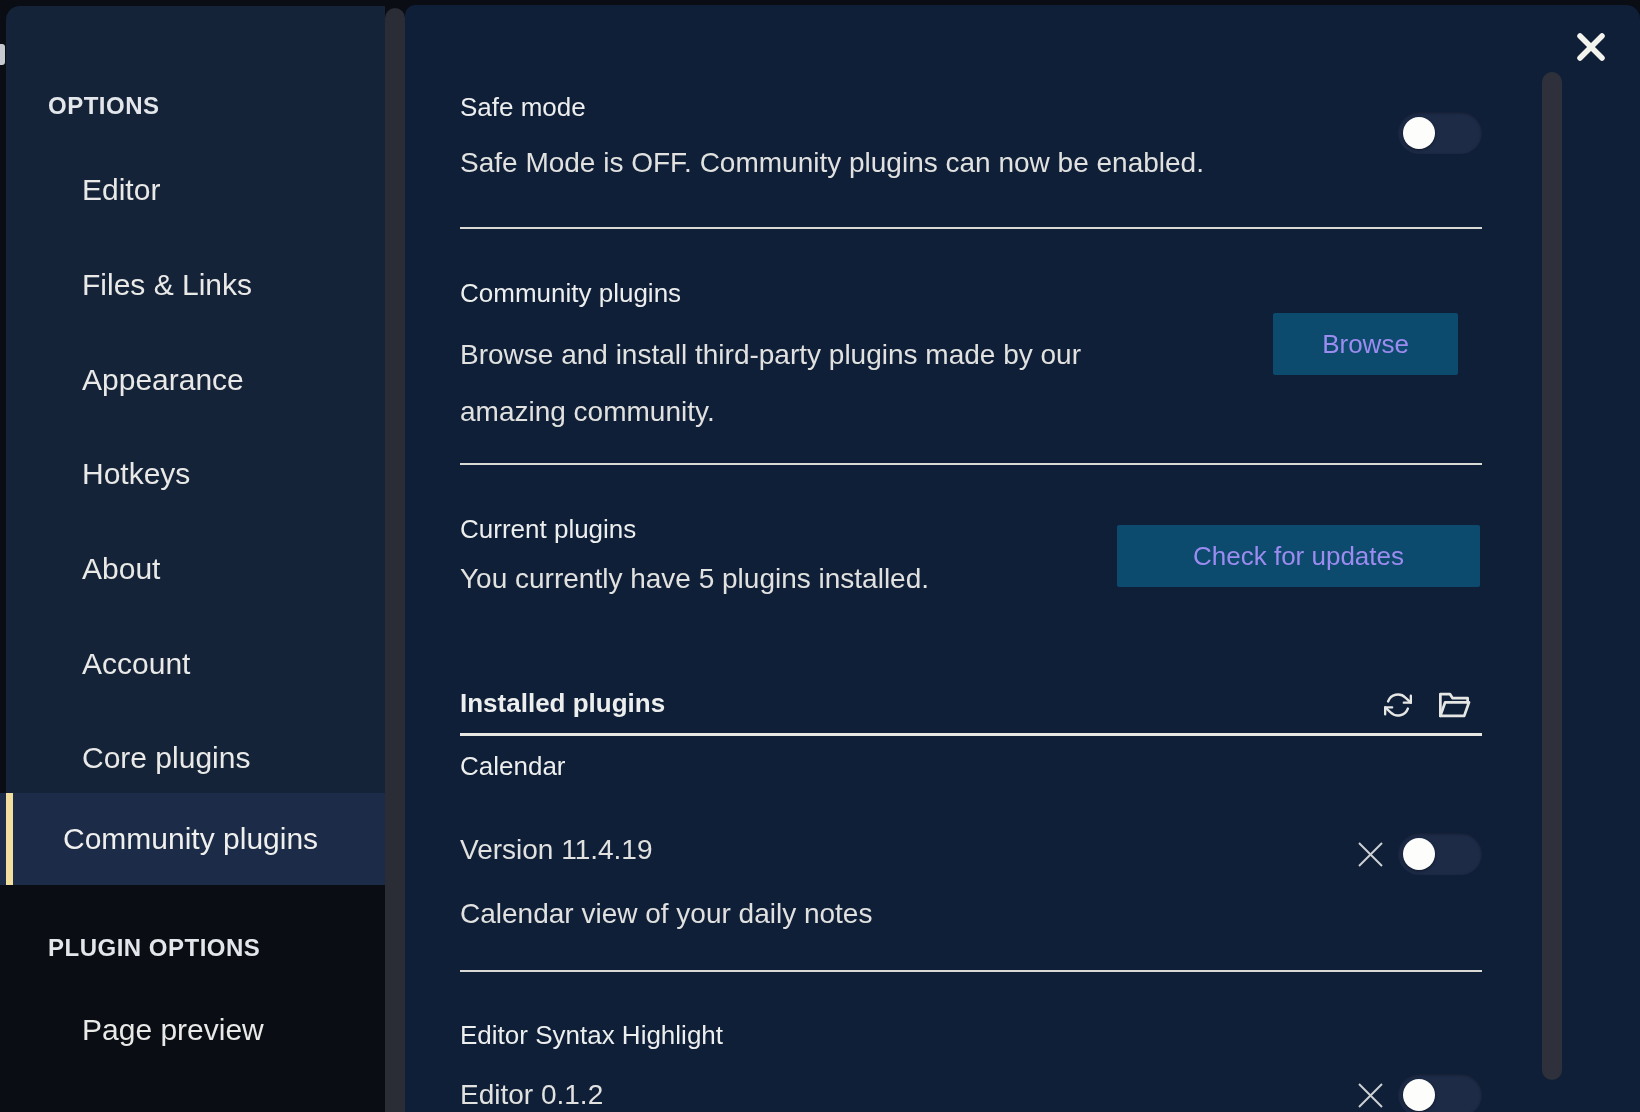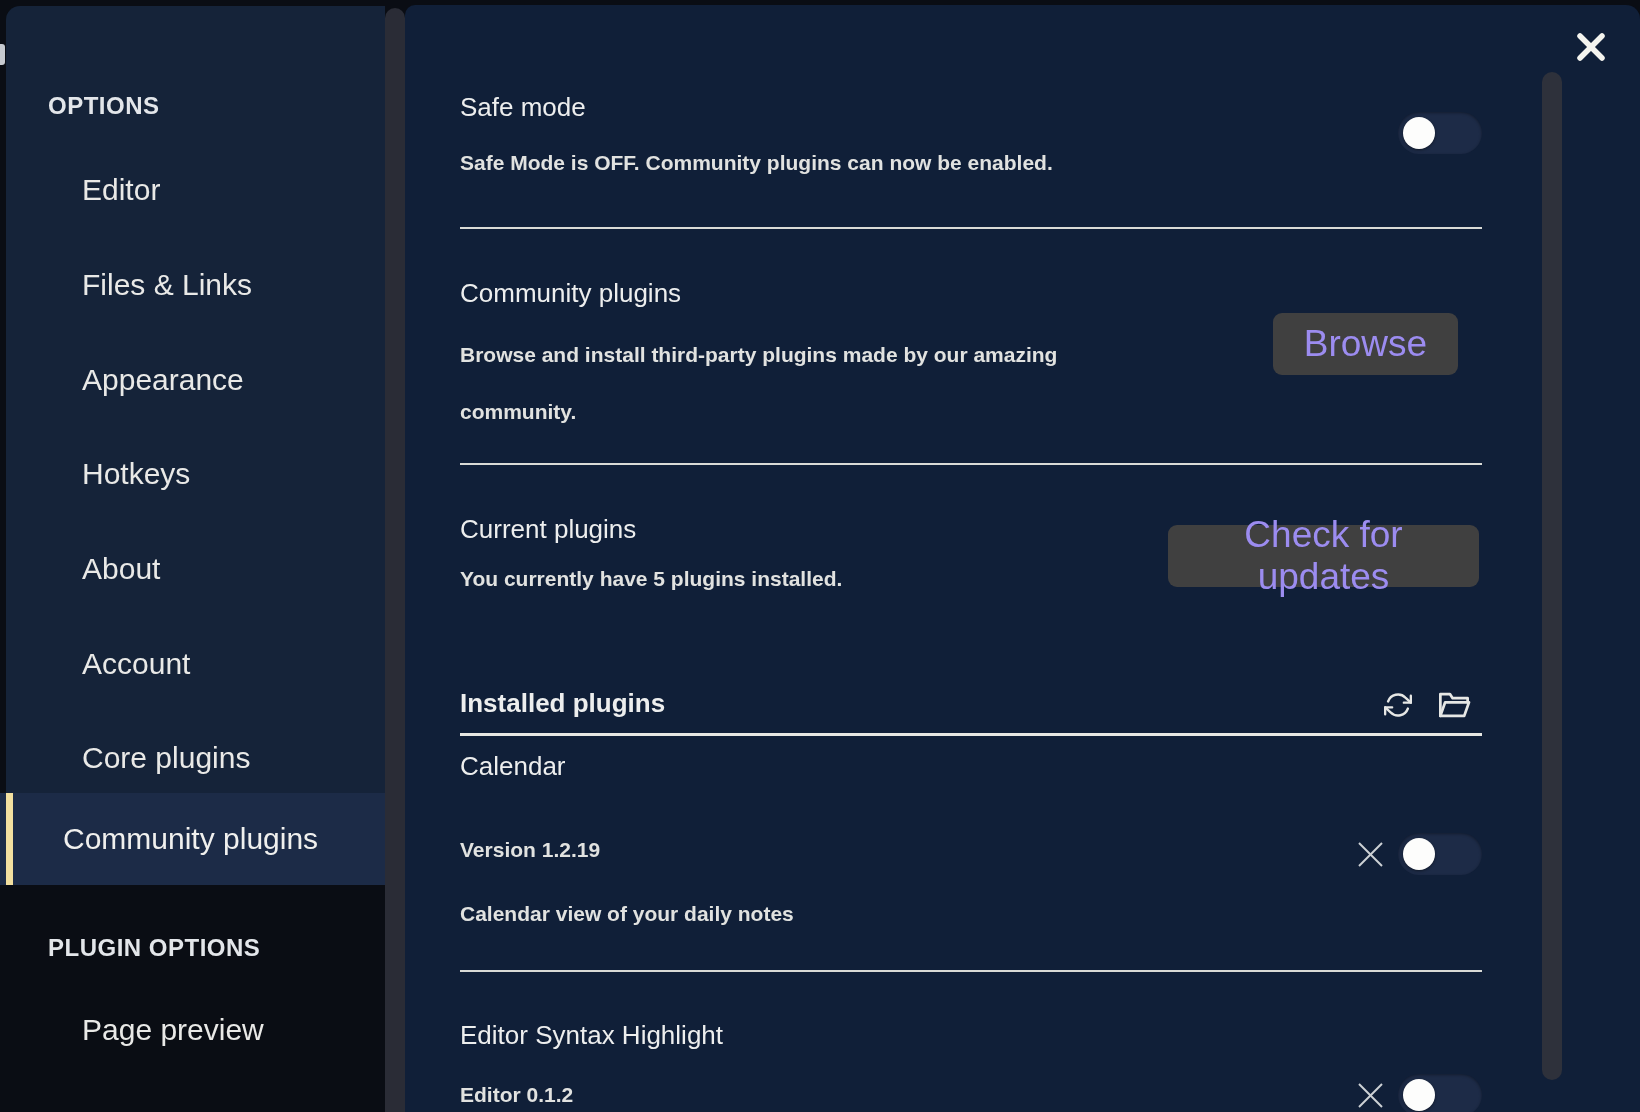--- a/index.html
+++ b/index.html
@@ -42,27 +42,27 @@
   #selected-accent{
     left:6px;top:0;width:7px;height:92px;background:#f2df9f;
   }
   #selected-label{
     left:63px;top:26px;font-size:30px;font-weight:400;color:#f0f0ee;line-height:40px;
     white-space:nowrap;
   }
   
   .h-title{left:460px;font-size:26px;font-weight:500;color:#edeeee;line-height:38px;white-space:nowrap;}
   .h-bold{font-weight:700;}
-  .desc{left:460px;font-size:21px;font-weight:700;color:#e1e2e0;line-height:34px;white-space:nowrap;}
+  .desc{left:460px;font-size:28px;font-weight:400;color:#e1e2e0;line-height:34px;white-space:nowrap;}
   .desc-wrap{white-space:normal;width:660px;line-height:57px;}
   .divider{left:460px;width:1022px;height:2px;background:#d9dad6;}
   .accent-btn{
     display:flex;align-items:center;justify-content:center;
-    background:#404040;color:#9c8cf0;border:none;border-radius:9px;
-    font-family:inherit;font-size:37px;cursor:pointer;
+    background:#0c4a6e;color:#9c8cf0;border:none;border-radius:2px;
+    font-family:inherit;font-size:26px;cursor:pointer;
   }
   
   .toggle{
     width:84px;height:42px;border-radius:21px;background:#1d2b47;cursor:pointer;
     box-shadow:inset 0 1px 3px rgba(0,0,0,.35);
   }
   .toggle .knob{
     position:absolute;left:5px;top:5px;width:32px;height:32px;border-radius:50%;
     background:#fdfdfc;box-shadow:0 1px 3px rgba(0,0,0,.45);
   }
@@ -111,40 +111,40 @@
   </div>
 <div class="abs divider" style="top:227px"></div>
 
 <div class="abs h-title" style="top:274px">Community plugins</div>
 <div class="abs desc desc-wrap" style="top:326px">Browse and install third-party plugins made by our amazing community.</div>
 <button class="abs accent-btn" style="left:1273px;top:313px;width:185px;height:62px">Browse</button>
 <div class="abs divider" style="top:463px"></div>
 
 <div class="abs h-title" style="top:510px">Current plugins</div>
 <div class="abs desc" style="top:562px">You currently have 5 plugins installed.</div>
-<button class="abs accent-btn" style="left:1168px;top:525px;width:311px;height:62px">Check for updates</button>
+<button class="abs accent-btn" style="left:1117px;top:525px;width:363px;height:62px">Check for updates</button>
 
 <div class="abs h-title h-bold" style="top:684px">Installed plugins</div>
 <span class="abs icon-btn" style="left:1384px;top:691px">
   <svg width="28" height="28" viewBox="0 0 24 24" fill="none" stroke="#e6e7e5" stroke-width="2" stroke-linecap="round" stroke-linejoin="round">
     <polyline points="23 4 23 10 17 10"></polyline>
     <polyline points="1 20 1 14 7 14"></polyline>
     <path d="M3.51 9a9 9 0 0 1 14.85-3.36L23 10M1 14l4.64 4.36A9 9 0 0 0 20.49 15"></path>
   </svg>
 </span>
 <span class="abs icon-btn" style="left:1437px;top:690px">
   <svg width="34" height="30" viewBox="0 0 24 22" fill="none" stroke="#e6e7e5" stroke-width="2" stroke-linecap="round" stroke-linejoin="round">
     <path d="M2 19 V3 h7 l2 3 h11 v3"></path>
     <path d="M2 19 L5.5 9 H23 L19.5 19 Z"></path>
   </svg>
 </span>
 <div class="abs divider" style="top:733px;height:3px;background:#e6e7e3"></div>
 
 <div class="abs h-title" style="top:747px">Calendar</div>
-<div class="abs desc" style="top:833px">Version 1.2.19</div>
+<div class="abs desc" style="top:833px">Version 11.4.19</div>
 <div class="abs desc" style="top:897px">Calendar view of your daily notes</div>
 <span class="abs icon-btn x-thin" style="left:1357px;top:841px">
   <svg width="27" height="27" viewBox="0 0 27 27">
       <line x1="2" y1="2" x2="25" y2="25"></line>
       <line x1="25" y1="2" x2="2" y2="25"></line>
     </svg>
 </span>
 <div class="abs toggle" style="left:1398px;top:833px">
     <span class="knob"></span>
   </div>

